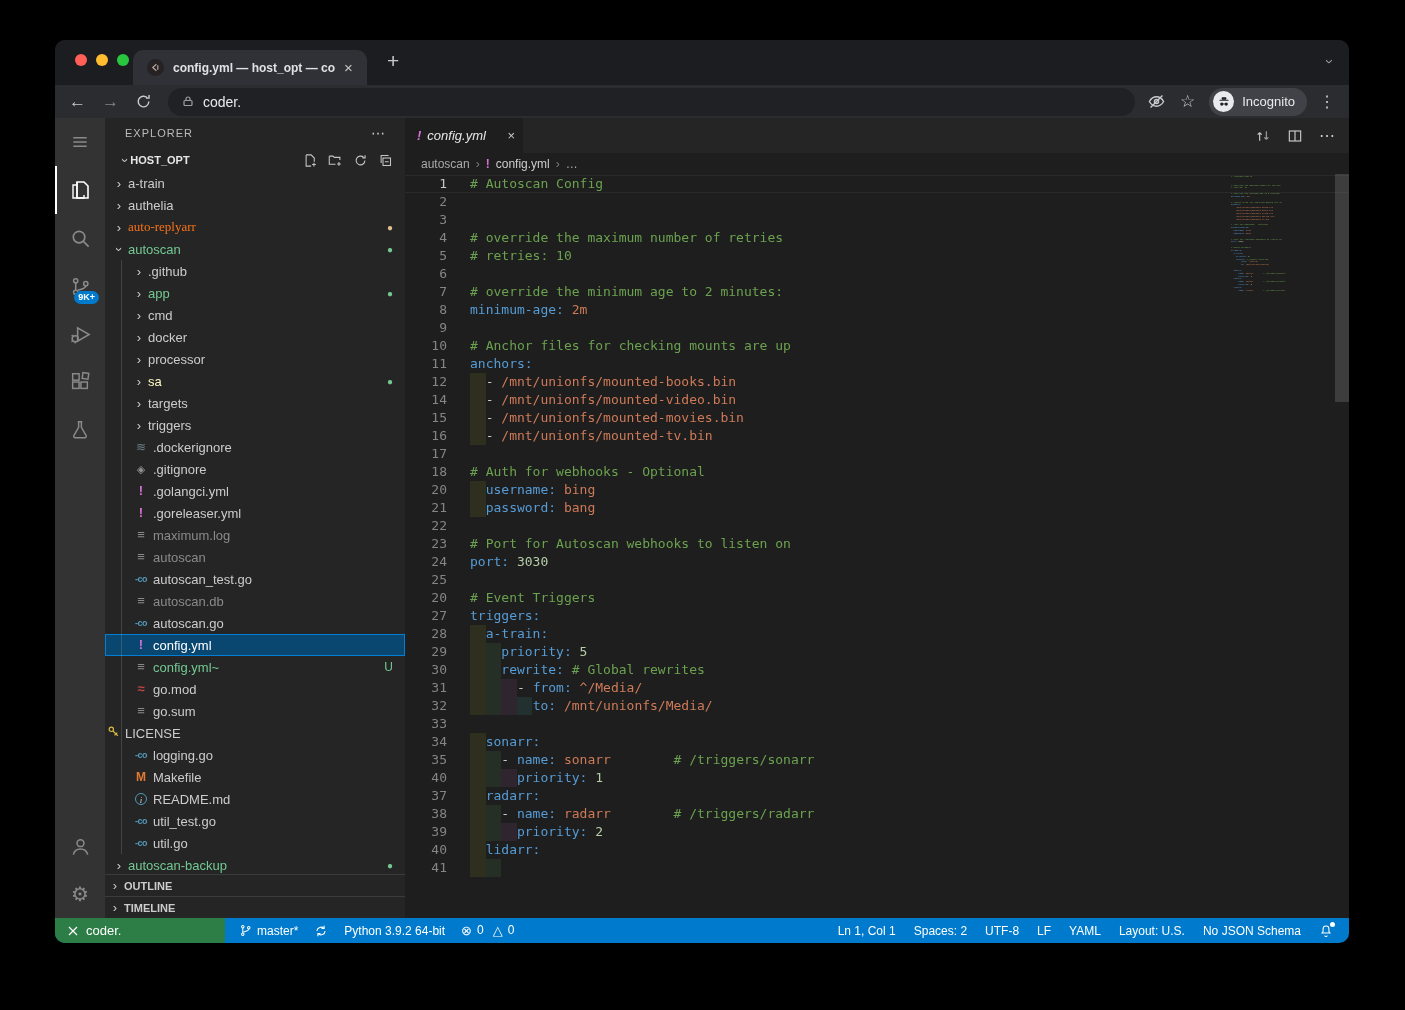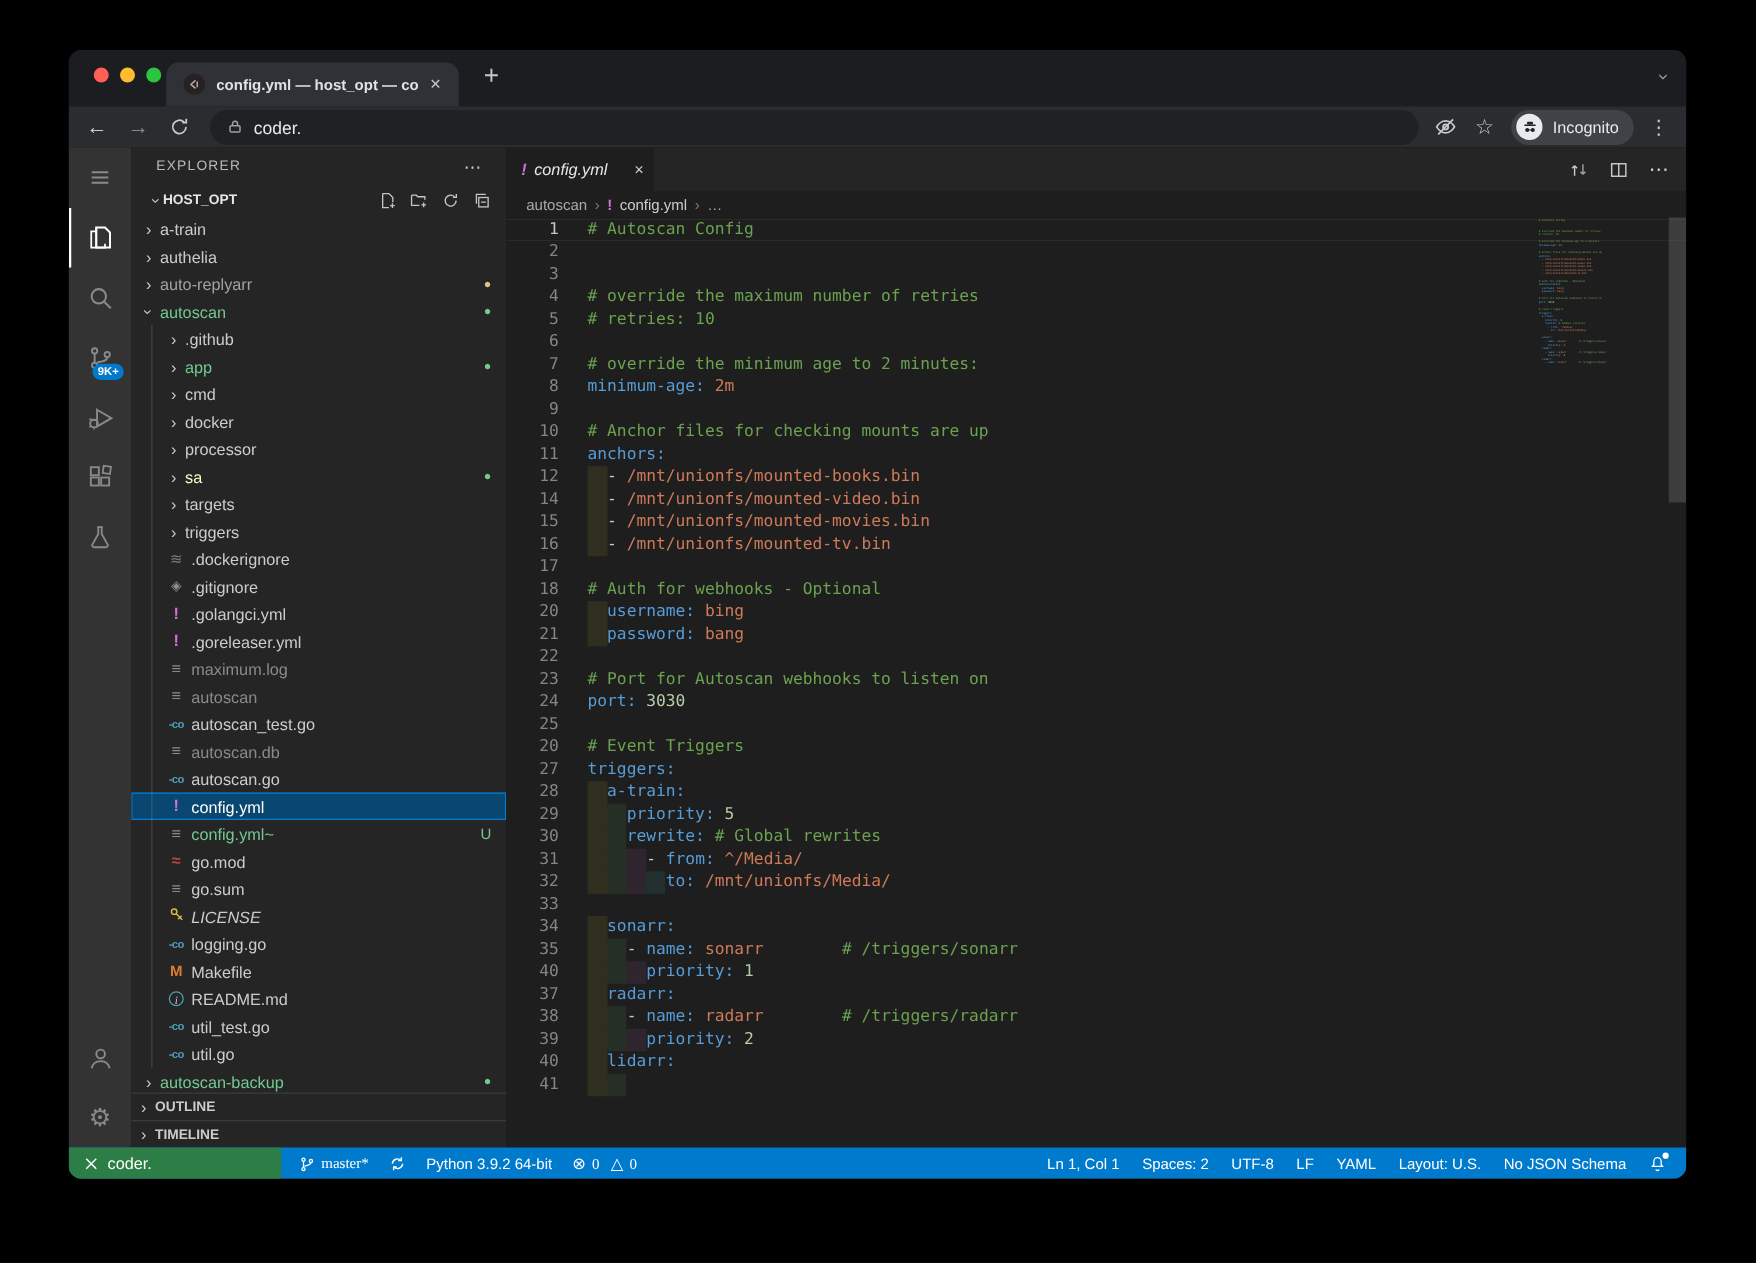--- a/index.html
+++ b/index.html
@@ -121,21 +121,21 @@
   .mm-line { height:18px; white-space:pre; }
   .scroll-thumb { position:absolute; top:56px; right:0; width:14px; height:228px;
                   background:rgba(121,121,121,0.35); }
 
   
   .statusbar { position:absolute; bottom:0; left:0; right:0; height:25px; background:#007acc;
                display:flex; align-items:center; color:#ffffff; font-size:12px; }
   .st-remote { height:100%; width:170px; background:#2d7d46; display:flex; align-items:center;
                padding-left:12px; gap:7px; font-size:13px; flex:none; }
   .st-left { display:flex; align-items:center; gap:16px; margin-left:14px; }
-  .st-group { display:flex; align-items:flex-end; gap:5px;font-family:Liberation Serif, serif; }
+  .st-group { display:flex; align-items:flex-start; gap:5px; }
   .st-right { margin-left:auto; display:flex; align-items:center; gap:18px; padding-right:16px; }
   .glyph { font-size:13px; }
 
   svg { display:block; }
 </style>
 </head>
 <body>
 
 <div class="window">
 
@@ -291,21 +291,21 @@
           <div class="row" style="padding-left: 8px;">
             <span class="chev">›</span>
             <span>a-train</span>
           </div>
           <div class="row" style="padding-left: 8px;">
             <span class="chev">›</span>
             <span>authelia</span>
           </div>
           <div class="row" style="padding-left: 8px;">
             <span class="chev">›</span>
-            <span style="color: #a3a3a3;">auto-replyarr</span>
+            <span style="color: #f97316; font-family: Liberation Serif, serif;">auto-replyarr</span>
             <span class="dotbadge" style="color: rgb(226, 192, 141);">●</span>
           </div>
           <div class="row" style="padding-left: 8px;">
             <span class="chev open">›</span>
             <span style="color: rgb(115, 201, 145);">autoscan</span>
             <span class="dotbadge" style="color: rgb(115, 201, 145);">●</span>
           </div>
           <div class="row" style="padding-left: 28px;">
             <span class="chev">›</span>
             <span>.github</span>
@@ -386,21 +386,21 @@
             <span class="ubadge" style="color: rgb(115, 201, 145);">U</span>
           </div>
           <div class="row" style="padding-left: 28px;">
             <span class="fi fi-gomod">≈</span>
             <span>go.mod</span>
           </div>
           <div class="row" style="padding-left: 28px;">
             <span class="fi fi-txt">≡</span>
             <span>go.sum</span>
           </div>
-          <div class="row" style="padding-left: 28px; font-style: italic;">
+          <div class="row" style="">
             <span class="fi"><svg class="key-ic" width="13" height="13" viewBox="0 0 24 24" fill="none" stroke="#d7ba41" stroke-width="2.2">
                 <circle cx="8" cy="8" r="4"></circle>
                 <path d="M11 11l9 9M16.5 16.5l2.5-2.5M13.8 19.2l2.3-2.3"></path>
               </svg></span>
             <span>LICENSE</span>
           </div>
           <div class="row" style="padding-left: 28px;">
             <span class="fi fi-go">-co</span>
             <span>logging.go</span>
           </div>

